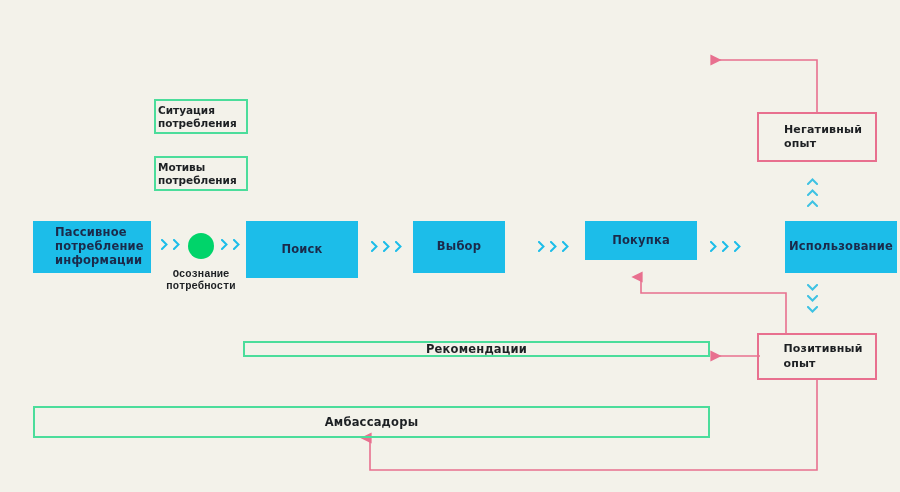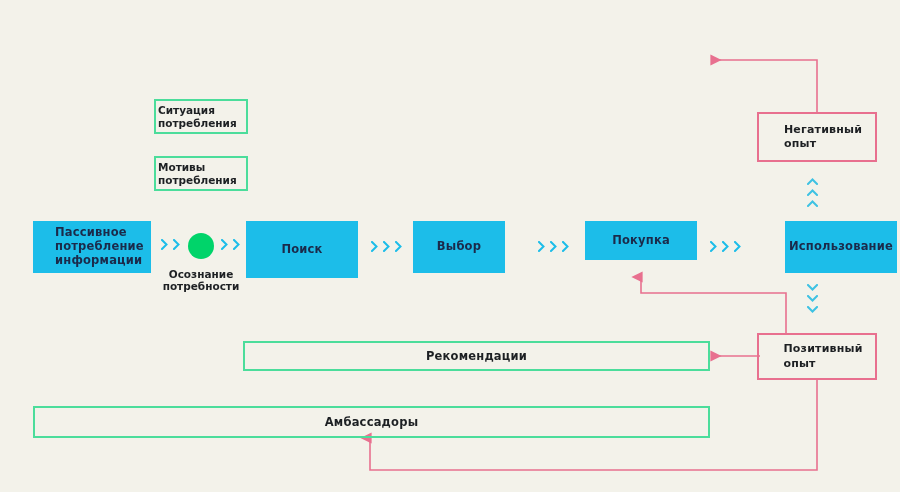--- a/index.html
+++ b/index.html
@@ -94,20 +94,21 @@
     background: #00d46a;
   }
   .circle-caption {
     position: absolute;
     font-size: 10.5px;
     font-weight: 700;
     color: #1d2023;
     line-height: 1.18;
     text-align: center;
     width: 120px;
+    font-family: Liberation Mono, monospace;
   }
   .chev-row {
     position: absolute;
     display: flex;
     align-items: center;
     gap: 5px;
   }
   .chev-col {
     position: absolute;
     display: flex;
@@ -263,21 +264,21 @@
   <div class="node pink-box" style="left:757px; top:112px; width:120px; height:50px;">
     <span class="label" style="white-space:pre-line;">Негативный
 опыт</span>
   </div>
 
   <div class="node pink-box" style="left:757px; top:333px; width:120px; height:47px;">
     <span class="label" style="white-space:pre-line;">Позитивный
 опыт</span>
   </div>
 
-  <div class="node green-box" style="left:243px; top:341px; width:467px; height:30px;">
+  <div class="node green-box" style="left:243px; top:341px; width:467px; height:16px;">
     <span class="label">Рекомендации</span>
   </div>
 
   <div class="node green-box" style="left:33px; top:406px; width:677px; height:32px;">
     <span class="label">Амбассадоры</span>
   </div>
 
 </div>
 
 </body></html>

